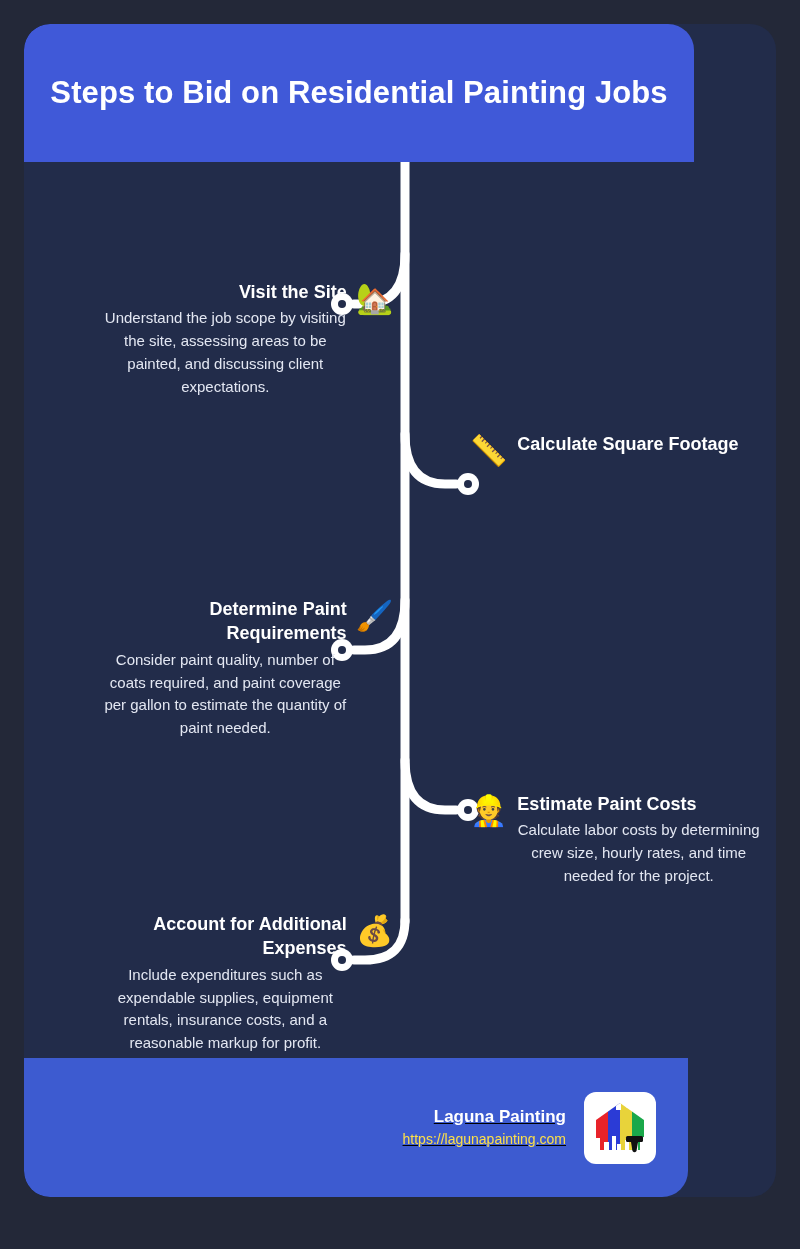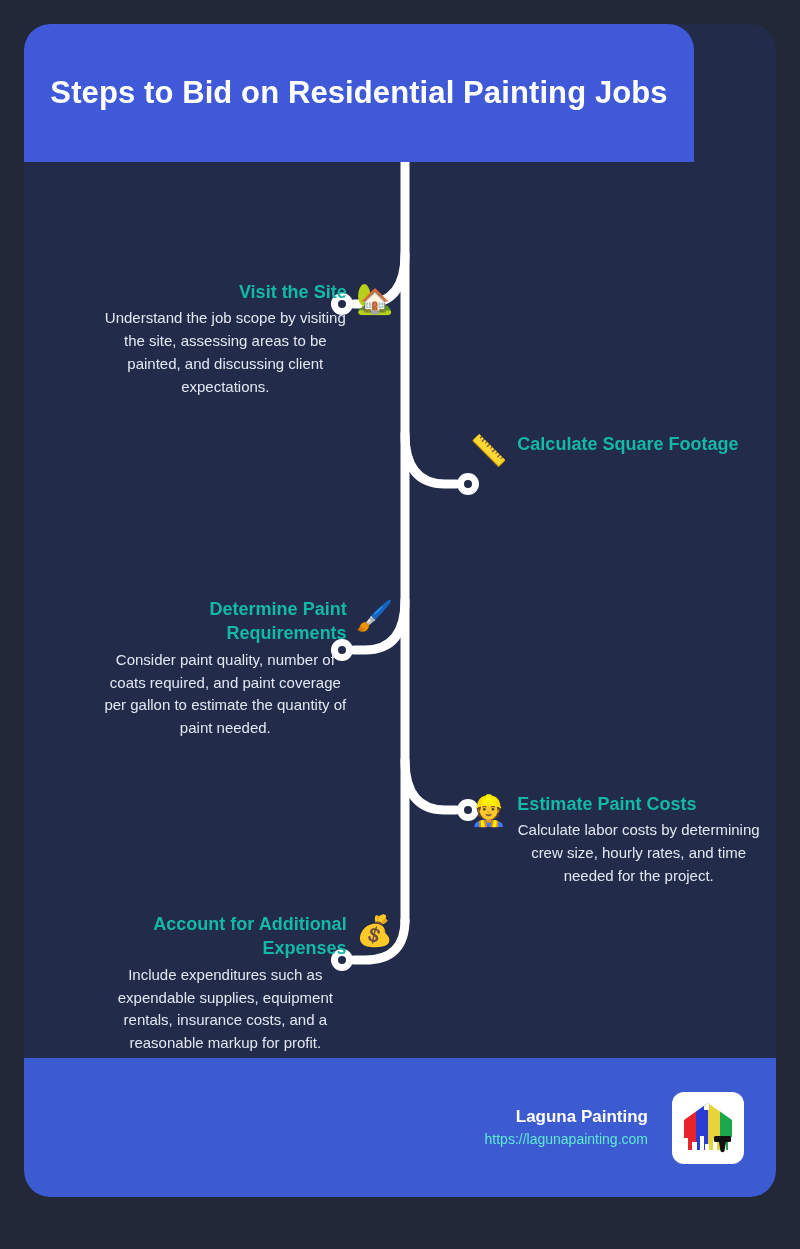--- a/index.html
+++ b/index.html
@@ -100,21 +100,21 @@
     flex: 0 0 auto;
     margin-top: 4px;
   }
 
   .step.left .step-emoji { margin-left: 10px; order: 2; }
   .step.right .step-emoji { margin-right: 10px; order: 0; }
 
   .step-text { flex: 1 1 auto; min-width: 0; }
 
   .step-title {
-    color: #14b8a6;
+    color: #ffffff;
     font-size: 18px;
     font-weight: bold;
     line-height: 1.35;
     margin-bottom: 3px;
   }
 
   .step-desc {
     color: #e3e7f2;
     font-size: 15px;
     line-height: 1.53;
@@ -126,42 +126,43 @@
   #step-2 { top: 270px; }
   #step-3 { top: 435px; }
   #step-4 { top: 630px; }
   #step-5 { top: 750px; }
 
   
   .footer {
     position: absolute;
     left: 0;
     top: 1034px;
-    width: 752px;
+    width: 664px;
     height: 139px;
     background: #3d5bd0;
     border-radius: 0 0 26px 26px;
     display: flex;
     align-items: center;
     justify-content: flex-end;
     padding-right: 32px;
-    gap: 24px;
+    gap: 18px;
+    text-decoration: underline;
   }
 
   .footer-text { text-align: right; }
 
   .footer-brand {
     color: #ffffff;
     font-size: 17px;
     font-weight: bold;
     line-height: 1.45;
   }
 
   .footer-url {
-    color: #5eead4;
+    color: #fde047;
     font-size: 14px;
     line-height: 1.5;
   }
 
   .footer-logo {
     width: 72px;
     height: 72px;
     border-radius: 12px;
     background: #ffffff;
     display: flex;

